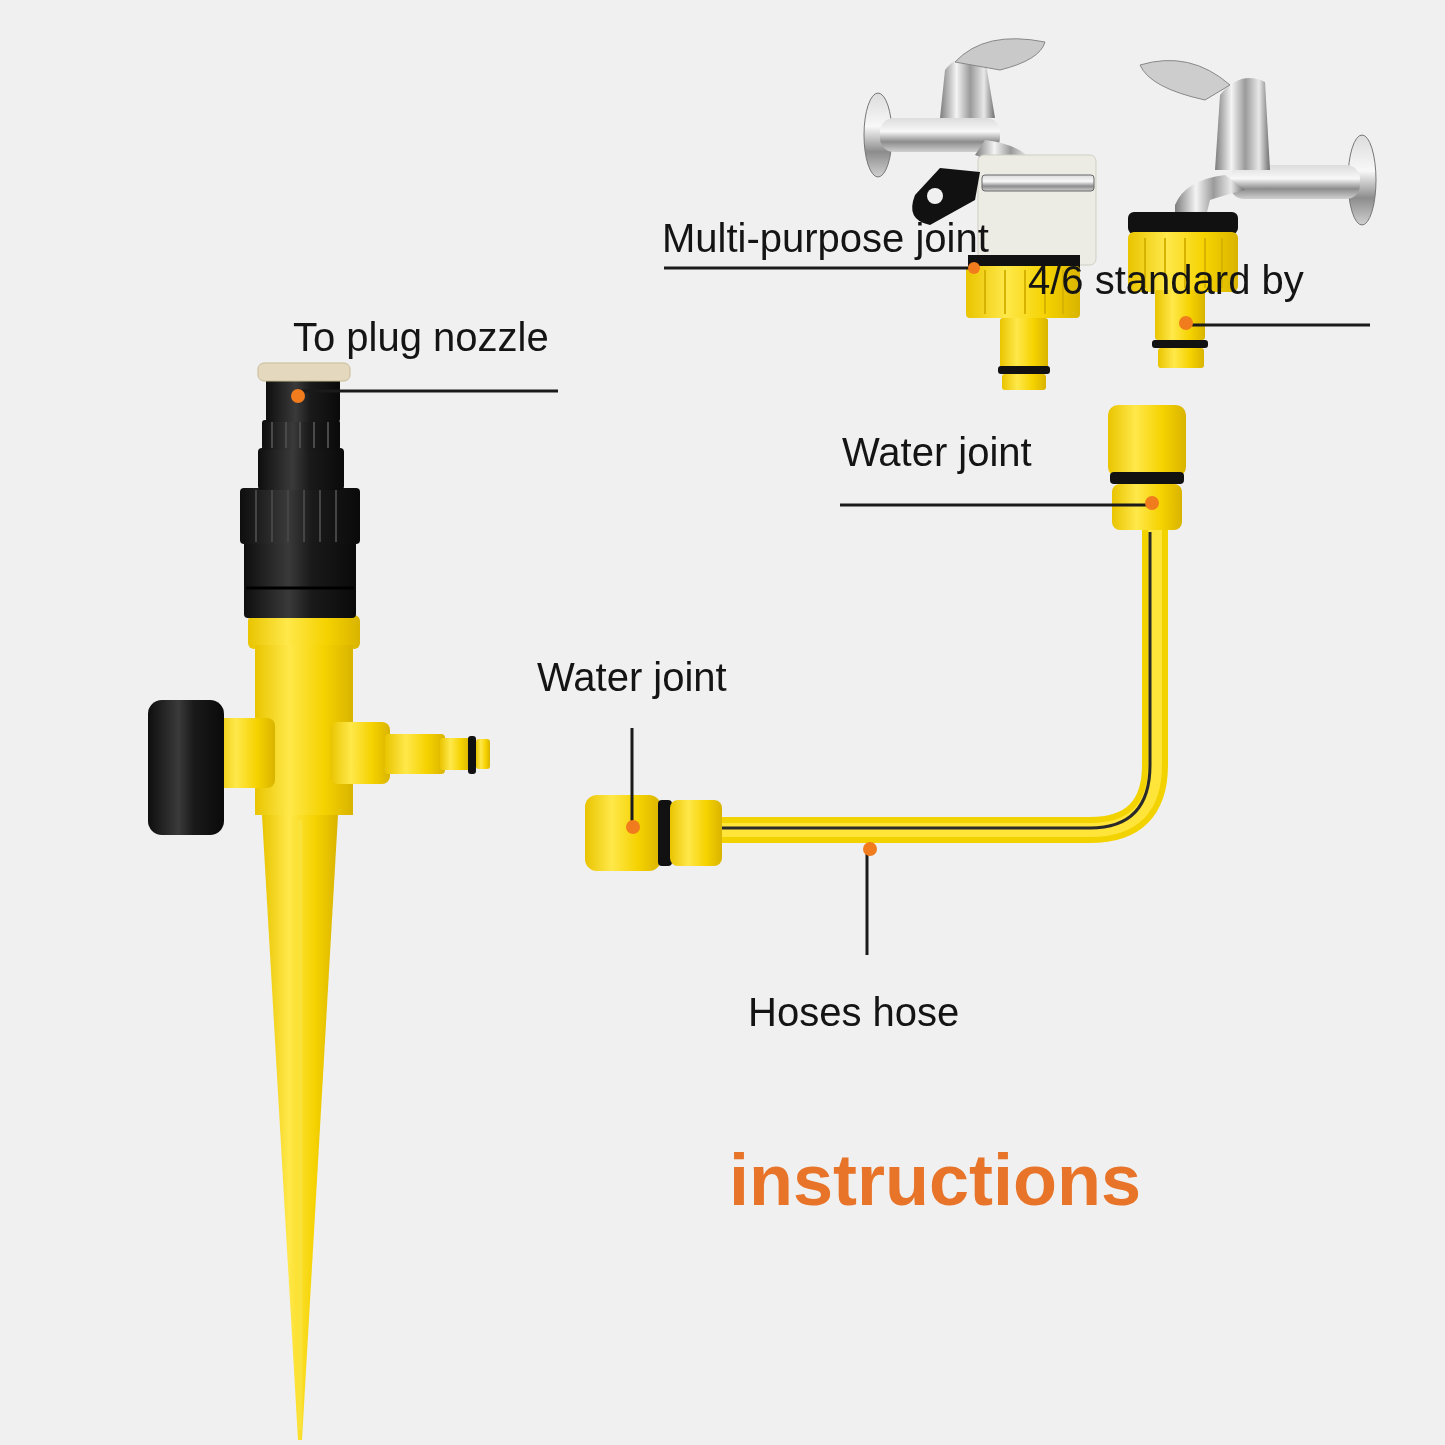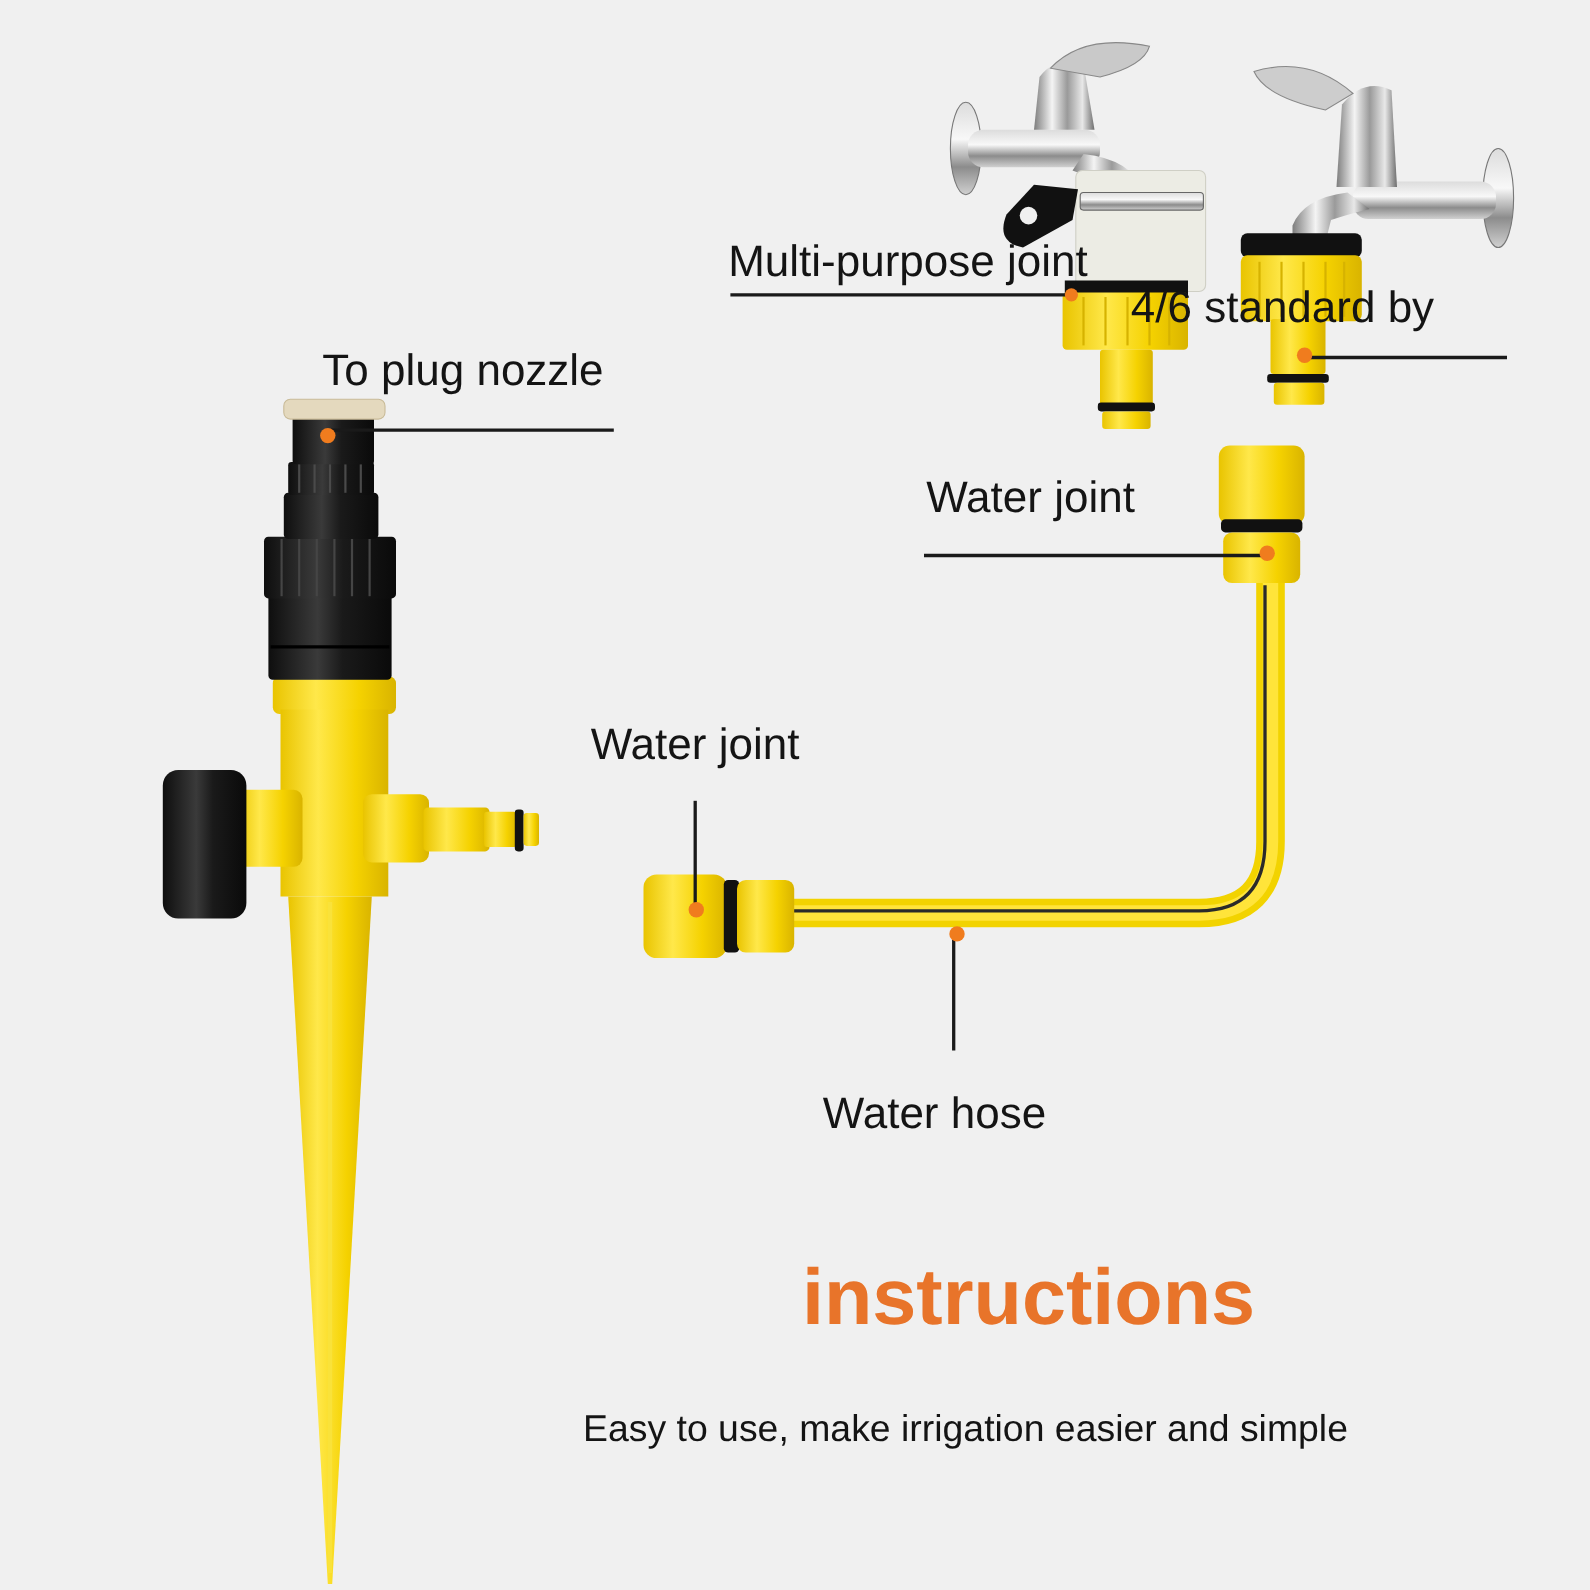--- a/index.html
+++ b/index.html
@@ -190,18 +190,17 @@
   <div class="label" style="left:662px; top:218px;">Multi-purpose joint</div>
 
   <div class="label" style="left:1028px; top:260px;">4/6 standard by</div>
 
   <div class="label" style="left:273px; top:317px;margin-left:20px;">To plug nozzle</div>
 
   <div class="label" style="left:842px; top:432px;">Water joint</div>
 
   <div class="label" style="left:537px; top:657px;">Water joint</div>
 
-  <div class="label" style="left:748px; top:992px;">Water hose</div>
+  <div class="label" style="left:748px; top:992px;">Hoses hose</div>
 
   <div class="title">instructions</div>
 
-  <div class="subtitle">Easy to use, make irrigation easier and simple</div>
 </div>
 
 </body></html>

